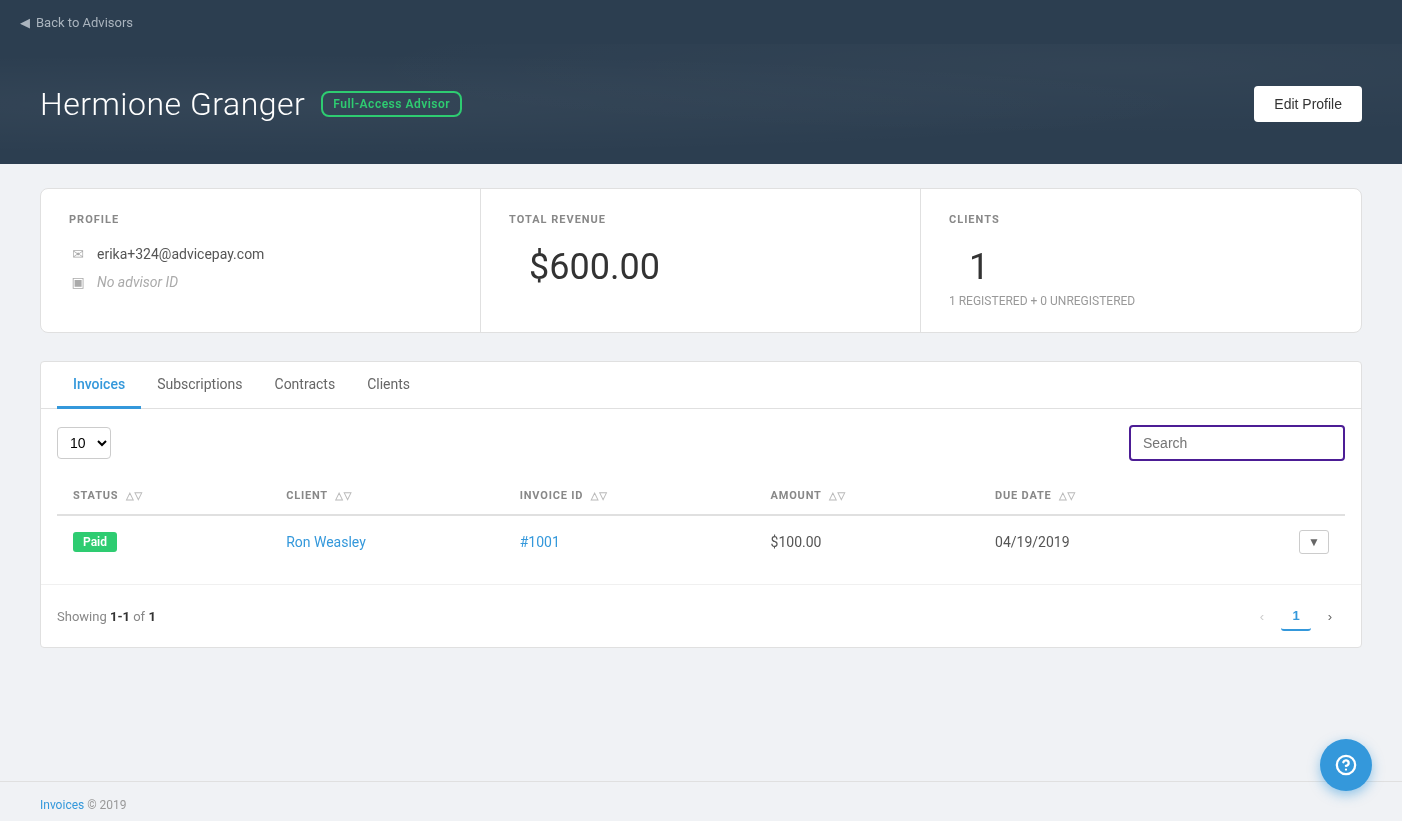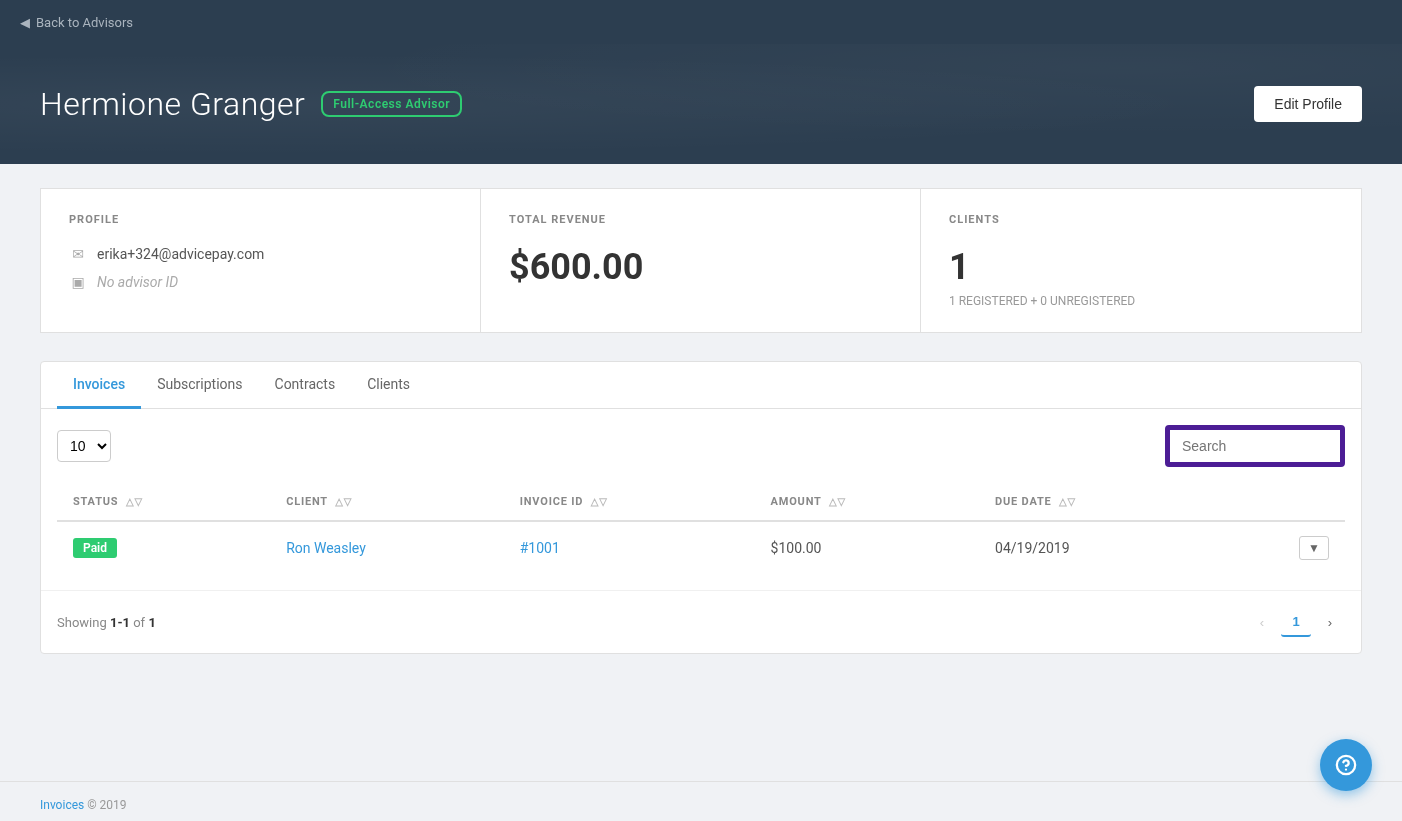--- a/index.html
+++ b/index.html
@@ -74,41 +74,42 @@
       min-height: calc(100vh - 44px - 120px - 40px);
     }
 
     
     .stats-row {
       display: grid;
       grid-template-columns: 1fr 1fr 1fr;
       gap: 0;
       background: #fff;
       border: 1px solid #e0e0e0;
-      border-radius: 0;
+      border-radius: 8px;
       margin-bottom: 28px;
     }
     .stat-card {
       padding: 24px 28px;
       border-right: 1px solid #e0e0e0;
     }
     .stat-card:last-child { border-right: none; }
     .stat-label {
       font-size: 11px;
       font-weight: 700;
       color: #888;
       letter-spacing: 1px;
       text-transform: uppercase;
       margin-bottom: 20px;
     }
     .stat-value {
       font-size: 36px;
-      font-weight: 700;
+      font-weight: 400;
       color: #333;
       margin-bottom: 6px;
+      margin-left: 20px;
     }
     .stat-sub {
       font-size: 12px;
       color: #999;
     }
     .profile-info {
       display: flex;
       flex-direction: column;
       gap: 12px;
     }
@@ -165,25 +166,25 @@
     .page-size-select {
       border: 1px solid #ccc;
       border-radius: 4px;
       padding: 6px 8px;
       font-size: 14px;
       background: #fff;
       cursor: pointer;
       appearance: auto;
     }
     .search-input {
-      border: 5px solid #4c1d95;
+      border: 2px solid #4c1d95;
       border-radius: 4px;
       padding: 8px 12px;
       font-size: 14px;
-      width: 180px;
+      width: 216px;
       outline: none;
     }
 
     
     .data-table {
       width: 100%;
       border-collapse: collapse;
       font-size: 14px;
     }
     .data-table th {

